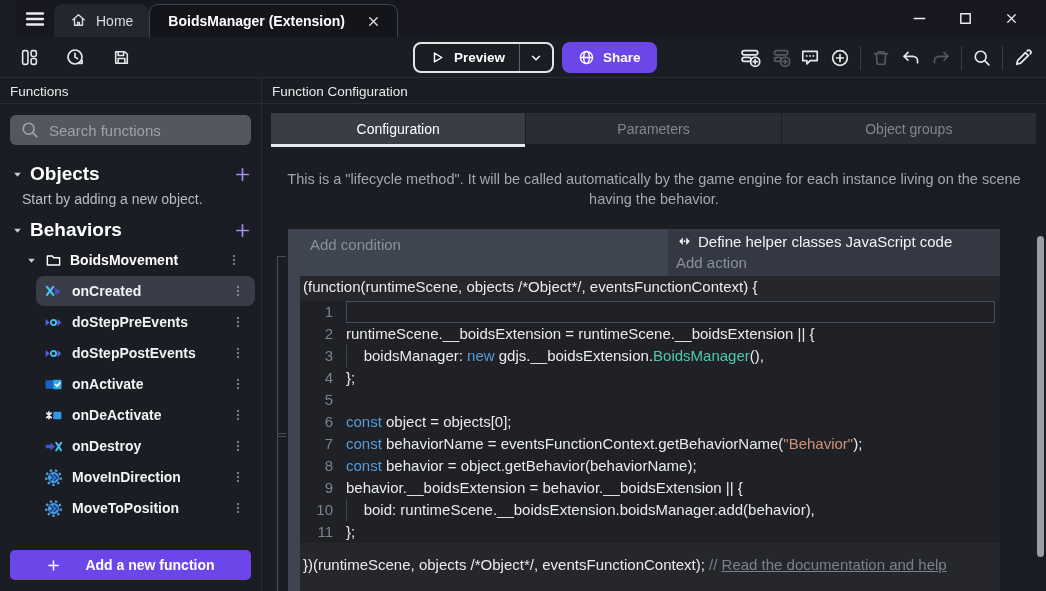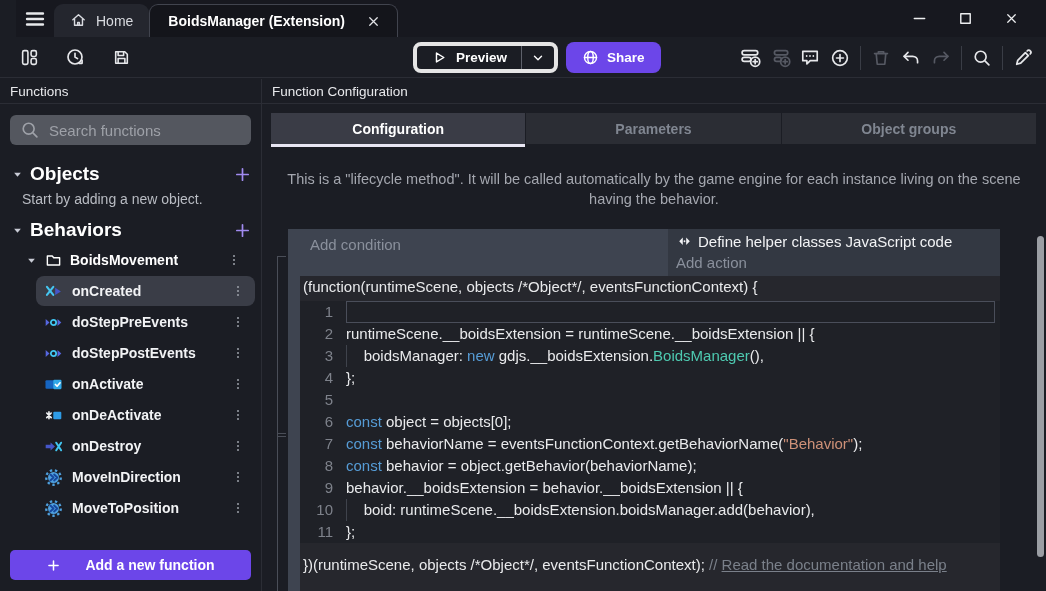--- a/index.html
+++ b/index.html
@@ -18,21 +18,21 @@
   .tab.home { background:#24262E; color:#D9DBE0; }
   .tab.active { background:#14151B; border:1px solid #41444E; border-bottom:none; color:#fff; font-weight:bold; padding:0 14px 0 18px; }
   .tab .close { color:#E3E4E8; margin-left:10px; padding:2px; }
   .win-controls { margin-left:auto; display:flex; align-items:center; height:37px; padding-right:12px; }
   .win-btn { width:46px; height:37px; display:flex; align-items:center; justify-content:center; color:#EDEEF0; cursor:pointer; }
 
   
   .toolbar { position:absolute; left:0; top:37px; right:0; height:41px; background:var(--bg,#1B1D24); border-bottom:1px solid var(--panel-border,#2B2D35); display:flex; align-items:center; }
   .tb-left { display:flex; align-items:center; gap:16px; padding-left:14px; color:#E6E7EA; }
   .tb-center { position:absolute; left:413px; top:5px; display:flex; gap:8px; }
-  .btn-preview { display:flex; align-items:center; height:31px; border:4px solid #e5e5e5; border-radius:8px; color:#fff; background:transparent; cursor:pointer; }
+  .btn-preview { display:flex; align-items:center; height:31px; border:2px solid #e5e5e5; border-radius:8px; color:#fff; background:transparent; cursor:pointer; }
   .btn-preview .main-part { display:flex; align-items:center; gap:8px; padding:0 14px; font-weight:bold; font-size:13.5px; }
   .btn-preview .sep { width:1px; align-self:stretch; background:#5E616B; }
   .btn-preview .dd { padding:0 9px; display:flex; align-items:center; }
   .btn-share { display:flex; align-items:center; gap:8px; height:31px; padding:0 16px; border:none; border-radius:8px; background:var(--accent,#6C46E9); color:#fff; font-weight:bold; font-size:13.5px; cursor:pointer; }
   .tb-right { position:absolute; right:8px; top:5px; height:31px; display:flex; align-items:center; }
   .tb-ic { width:30px; height:30px; display:flex; align-items:center; justify-content:center; color:#E6E7EA; cursor:pointer; }
   .tb-ic.disabled { color:#565963; cursor:default; }
   .tb-div { width:1px; height:24px; background:#3A3D46; margin:0 5px; }
 
   
@@ -56,21 +56,21 @@
   .fn-item { position:relative; display:flex; align-items:center; height:30px; margin:1px 6px 1px 36px; padding-left:8px; border-radius:8px; cursor:pointer; }
   .fn-item.selected { background:var(--sel,#3A3D47); }
   .fn-item .f-label { margin-left:9px; font-weight:bold; font-size:14px; color:#F2F3F5; }
   .fn-item .kebab { margin-right:10px; }
   .fn-list { flex:1; overflow:hidden; }
   .add-fn-btn { position:absolute; left:10px; right:10px; bottom:11px; height:30px; border:none; border-radius:5px; background:var(--accent,#6C46E9); color:#fff; font-weight:bold; font-size:14px; display:flex; align-items:center; justify-content:center; gap:24px; cursor:pointer; font-family:inherit; }
 
   
   .main { position:relative; flex:1; display:flex; flex-direction:column; }
   .main-tabs { display:flex; height:31px; margin:9px 10px 0 9px; }
-  .main-tab { flex:1; display:flex; align-items:center; justify-content:center; background:var(--tabbar,#2B2D34); color:#808691; font-weight:bold; font-size:14px; cursor:pointer; border-left:1px solid #1B1D24; position:relative;text-align:center; }
+  .main-tab { flex:1; display:flex; align-items:center; justify-content:center; background:var(--tabbar,#2B2D34); color:#808691; font-weight:normal; font-size:14px; cursor:pointer; border-left:1px solid #1B1D24; position:relative;text-align:center; }
   .main-tab:first-child { border-left:none; }
   .main-tab.active { background:var(--tabactive,#3A3C46); color:#fff; }
   .main-tab.active::after { content:""; position:absolute; left:0; right:0; bottom:-3px; height:3px; background:var(--underline,#E9E7F4); }
   .description { margin:25px auto 0 auto; max-width:756px; text-align:center; color:#A4A7AF; font-size:14.5px; line-height:20px; }
 
   
   .events { position:absolute; left:0; top:150px; right:0; bottom:0; }
   .rail-line { position:absolute; left:15px; top:27px; bottom:0; width:1px; background:#4A4E58; }
   .rail-tick { position:absolute; left:15px; width:9px; height:1px; background:#4A4E58; }
   .rail-bar { position:absolute; left:26px; top:0; bottom:0; width:12px; background:var(--slate,#3E4450); }

